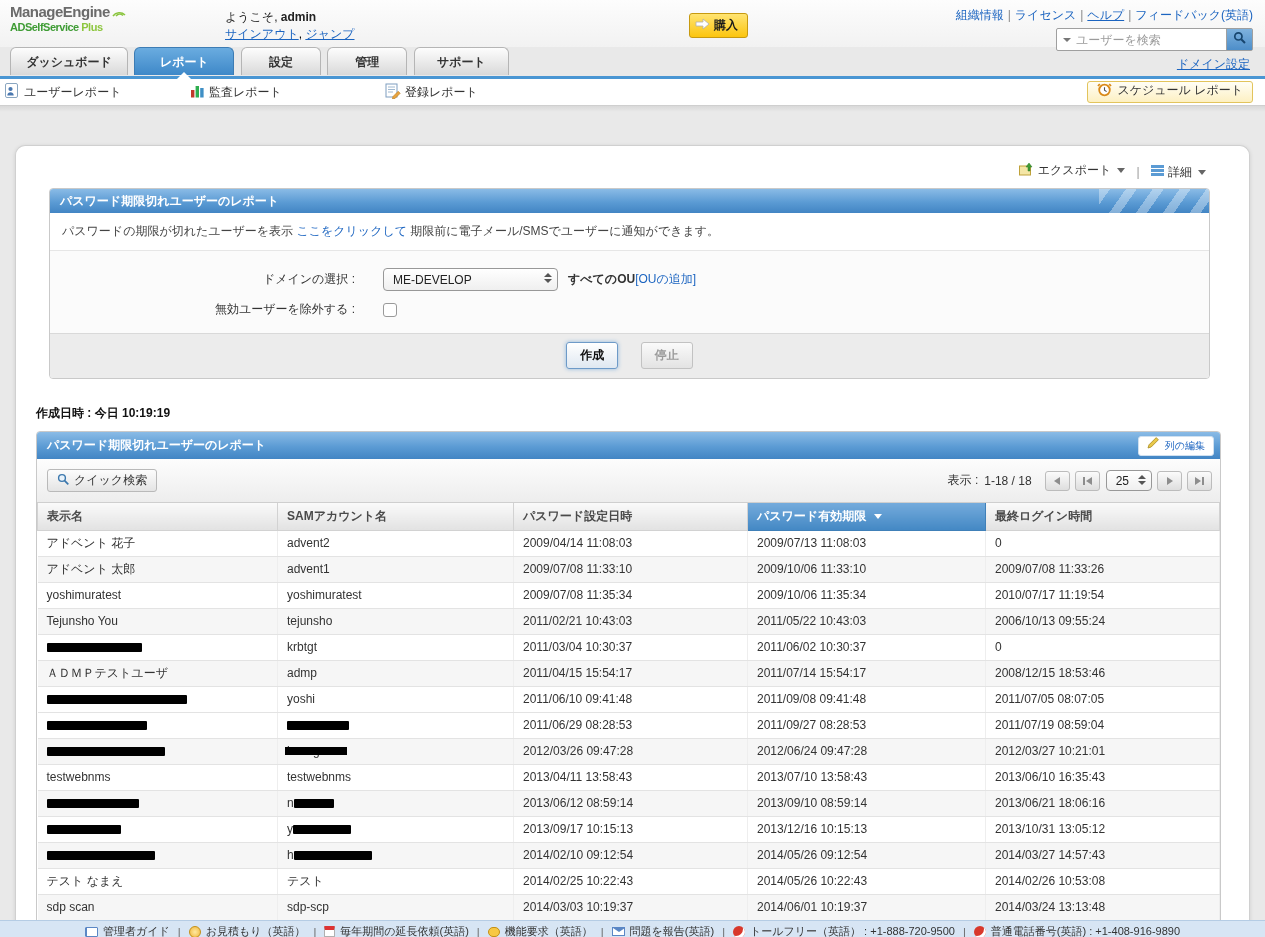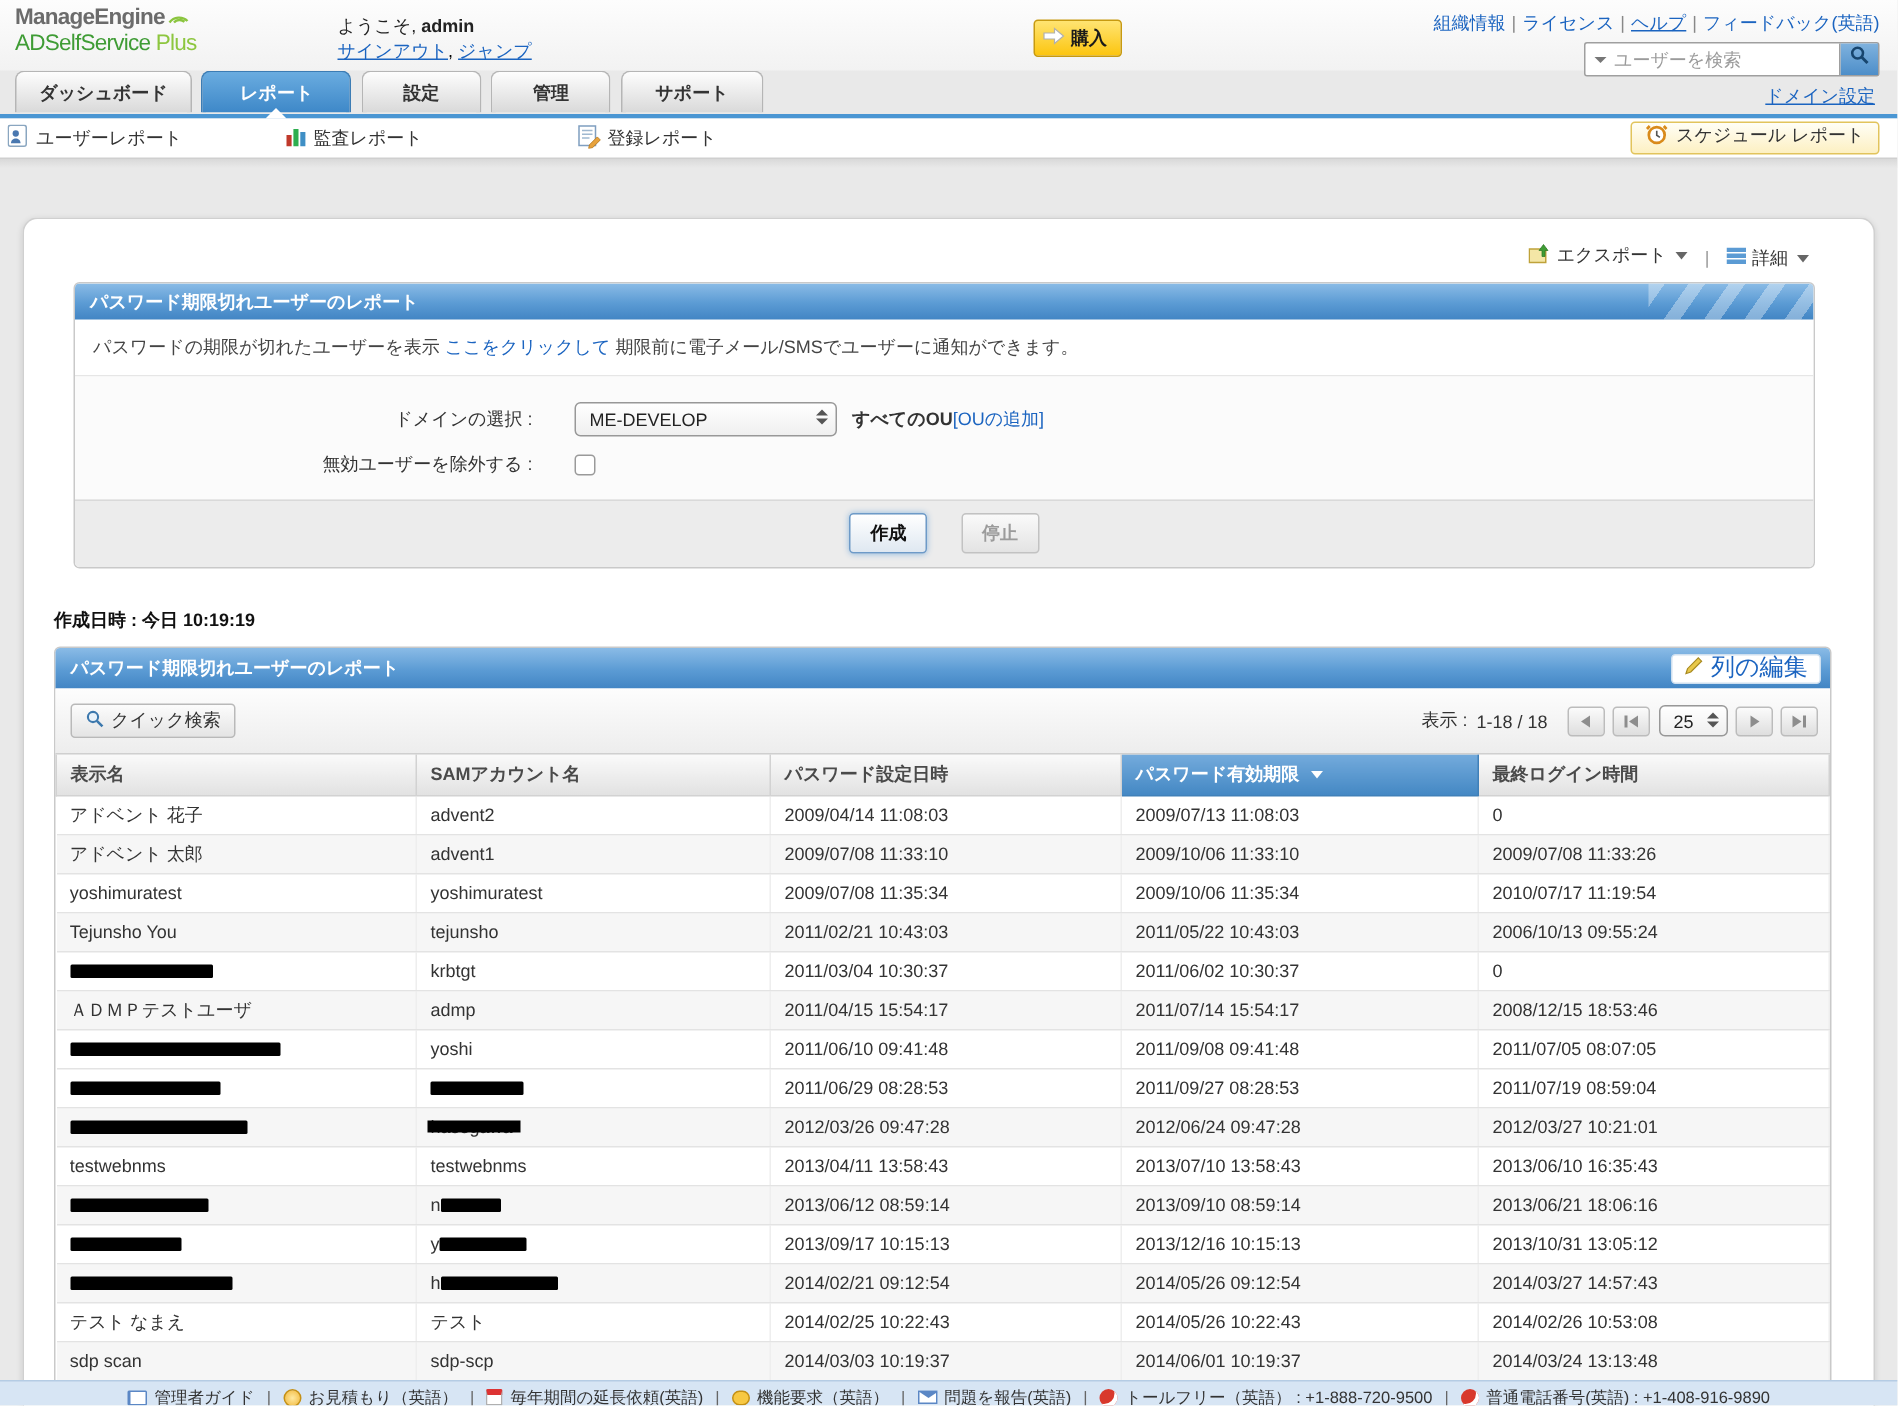--- a/index.html
+++ b/index.html
@@ -10,21 +10,21 @@
     font-family:"Liberation Sans","DejaVu Sans",sans-serif;
     -webkit-font-smoothing:antialiased;
   }
   a { text-decoration:underline; color:#1b64c0; cursor:pointer; }
 
   
   #header { position:relative; height:47px; background:linear-gradient(#fdfdfd,#f2f2f2); }
   .logo { position:absolute; left:10px; top:4px; line-height:1.1; }
   .logo-top { font-size:15px; font-weight:bold; color:#6b6b6b; letter-spacing:-0.5px; }
   .logo-top .swoosh { display:inline-block; vertical-align:top; margin-left:1px; }
-  .logo-bottom { font-size:15px; font-weight:normal; letter-spacing:-0.5px; }
+  .logo-bottom { font-size:11px; font-weight:bold; letter-spacing:-0.5px; }
   .logo-ad { color:#3f9c35; } .logo-plus { color:#8dc63f; }
   .welcome { position:absolute; left:225px; top:9px; font-size:12px; color:#222; }
   .welcome b { font-weight:bold; }
   .welcome-links { position:absolute; left:225px; top:26px; font-size:12px; }
   .buy-btn { position:absolute; left:689px; top:13px; height:25px; padding:0 9px 0 5px;
     background:linear-gradient(#ffe472,#fcc50f); border:1px solid #c79a10; border-radius:3px;
     font-size:12px; font-weight:bold; color:#1a1a1a; display:flex; align-items:center; gap:4px; cursor:pointer; }
   .top-links { position:absolute; right:12px; top:7px; font-size:12px; color:#888; }
   .top-links .sep { color:#888; margin:0 4px; text-decoration:none; }
   .search-box { position:absolute; right:12px; top:28px; width:197px; height:23px;
@@ -95,21 +95,21 @@
   .btn-stop { color:#9b9b9b; background:linear-gradient(#fafafa,#e3e3e3); border:1px solid #c2c2c2; margin-left:18px; cursor:default; }
 
   .generated-line { margin:26px 0 9px 20px; font-size:12px; font-weight:bold; color:#111; }
 
   
   #panel2 { margin:0 28px 0 20px; border:1px solid #c9c9c9; border-radius:4px 4px 0 0; }
   .blue-hdr2 { height:27px; background:linear-gradient(#8abbe6,#5b9bd4 55%,#4285c4);
     color:#fff; font-size:12px; font-weight:bold; line-height:27px; padding:0 6px 0 10px;
     display:flex; justify-content:space-between; align-items:center; border-radius:3px 3px 0 0; }
   .edit-cols-btn { height:20px; background:#fff; border:1px solid #cfe0f0; border-radius:3px;
-    display:flex; align-items:center; gap:4px; padding:0 8px; font-size:16px; font-weight:normal;
+    display:flex; align-items:center; gap:4px; padding:0 8px; font-size:10px; font-weight:normal;
     color:#1b64c0; cursor:pointer; }
   .table-toolbar { position:relative; height:44px; background:linear-gradient(#fdfdfd,#ededed); border-bottom:1px solid #cfcfcf; }
   .quick-search { position:absolute; left:10px; top:10px; height:23px; padding:0 9px;
     background:linear-gradient(#fcfcfc,#e4e4e4); border:1px solid #b9b9b9; border-radius:3px;
     display:flex; align-items:center; gap:4px; font-size:12px; color:#333; cursor:pointer; }
   .pager { position:absolute; right:8px; top:11px; font-size:12px; color:#333; display:flex; align-items:center; }
   .pager .range { margin:0 8px 0 6px; }
   .pgbtn { width:25px; height:20px; margin-left:5px; background:linear-gradient(#fbfbfb,#dedede);
     border:1px solid #bcbcbc; border-radius:3px; display:inline-flex; align-items:center; justify-content:center; cursor:default; }
   .tri-l { width:0;height:0;border-top:4px solid transparent;border-bottom:4px solid transparent;border-right:6px solid #8d8d8d; }
@@ -435,21 +435,21 @@
           <tr>
             <td><span class="redact" style="width: 74px;"></span></td>
             <td>y<span class="redact" style="width: 58px;"></span></td>
             <td>2013/09/17 10:15:13</td>
             <td>2013/12/16 10:15:13</td>
             <td>2013/10/31 13:05:12</td>
           </tr>
           <tr class="alt">
             <td><span class="redact" style="width: 108px;"></span></td>
             <td>h<span class="redact" style="width: 78px;"></span></td>
-            <td>2014/02/21 09:12:54</td>
+            <td>2014/02/10 09:12:54</td>
             <td>2014/05/26 09:12:54</td>
             <td>2014/03/27 14:57:43</td>
           </tr>
           <tr>
             <td>テスト なまえ</td>
             <td>テスト</td>
             <td>2014/02/25 10:22:43</td>
             <td>2014/05/26 10:22:43</td>
             <td>2014/02/26 10:53:08</td>
           </tr>

